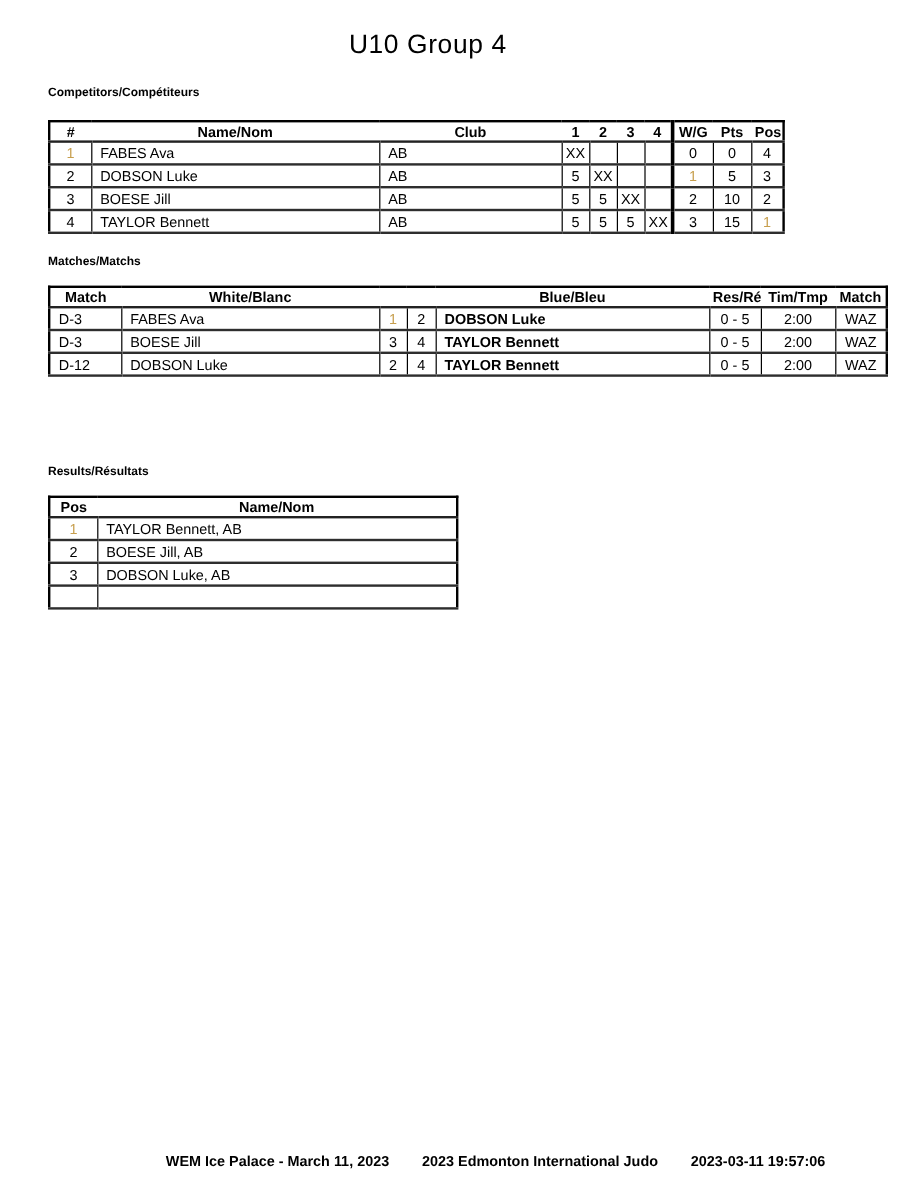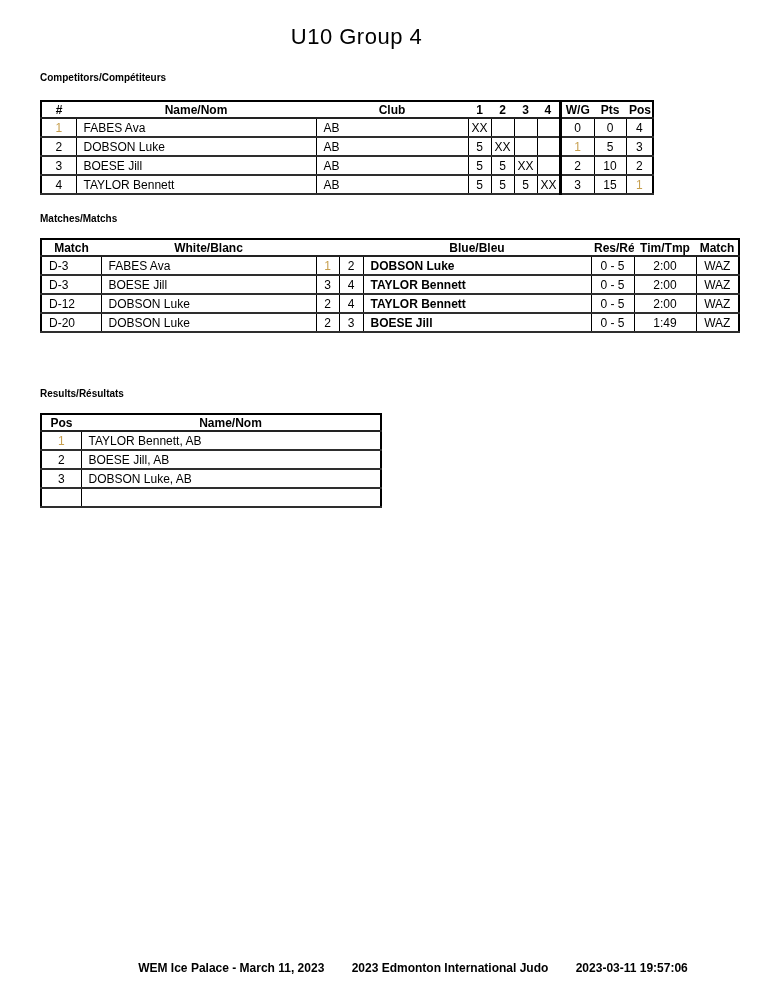--- a/index.html
+++ b/index.html
@@ -221,30 +221,20 @@
         <tr data-name="match-row">
       <td class="l" data-name="match-id">D-12</td>
       <td class="l" data-name="match-white-name">DOBSON Luke</td>
       <td class="c" data-name="match-white-number">2</td>
       <td class="c" data-name="match-blue-number">4</td>
       <td class="l" data-name="match-blue-name">TAYLOR Bennett</td>
       <td class="c" data-name="match-result">0 - 5</td>
       <td class="c" data-name="match-time">2:00</td>
       <td class="c" data-name="match-code">WAZ</td>
     </tr>
-        <tr data-name="match-row">
-      <td class="l" data-name="match-id">D-20</td>
-      <td class="l" data-name="match-white-name">DOBSON Luke</td>
-      <td class="c" data-name="match-white-number">2</td>
-      <td class="c" data-name="match-blue-number">3</td>
-      <td class="l" data-name="match-blue-name">BOESE Jill</td>
-      <td class="c" data-name="match-result">0 - 5</td>
-      <td class="c" data-name="match-time">1:49</td>
-      <td class="c" data-name="match-code">WAZ</td>
-    </tr>
       </tbody>
   </table>
 
   <div class="section-title res-title" data-name="results-section-title">Results/Résultats</div>
   <table class="tbl res-table" data-name="results-table">
     <colgroup>
       <col style="width:40px">
         <col style="width:300px">
     </colgroup>
     <thead>

